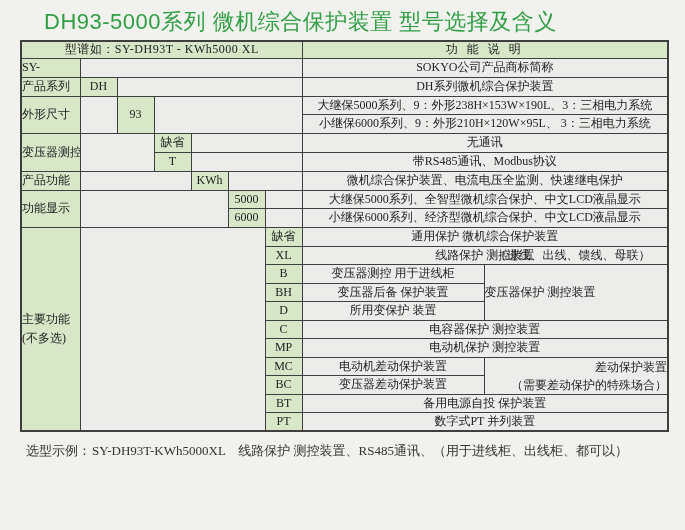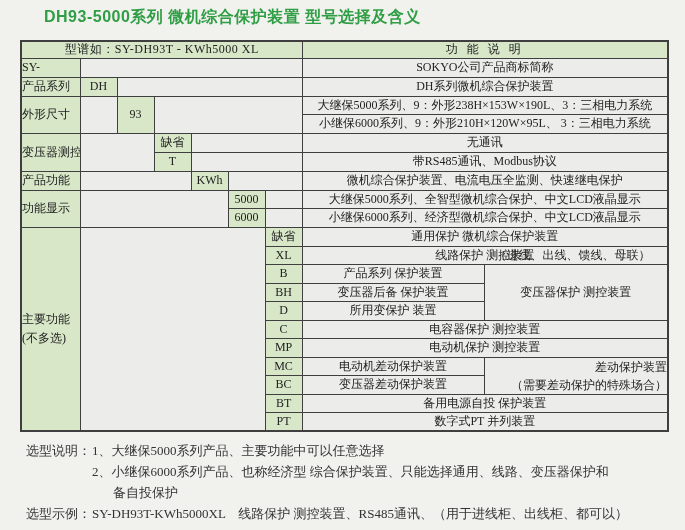--- a/index.html
+++ b/index.html
@@ -15,21 +15,21 @@
   body{
     width:685px;height:530px;position:relative;
     background:var(--page-bg);
     font-family:"Liberation Serif","DejaVu Serif",serif;
     color:var(--text);
     overflow:hidden;
   }
   .title{
     position:absolute;left:44px;top:7px;
     font-family:"Liberation Sans","DejaVu Sans",sans-serif;
-    font-weight:bold;font-size:16px;letter-spacing:.5px;
+    font-weight:normal;font-size:22px;letter-spacing:.5px;
     color:var(--title-green);white-space:nowrap;text-align:center;
   }
   table.spec{
     position:absolute;left:20px;top:40px;width:647px;
     border-collapse:collapse;table-layout:fixed;
     font-size:12px;line-height:1.25;
   }
   table.spec td,table.spec th{
     border:1px solid var(--border);
     padding:0;overflow:hidden;white-space:nowrap;
@@ -39,21 +39,21 @@
   .e{background:var(--cell-gray);}
   .lbl{background:var(--cell-green);text-align:left;}
   .code{background:var(--cell-green);text-align:center;}
   .d{background:var(--cell-gray);text-align:center;padding-left:6px;}
   .vtop{vertical-align:top;padding-top:2px;font-family:Liberation Serif, serif;}
   .hdr{background:var(--cell-green);text-align:center;letter-spacing:.5px;}
   .hdr-r{background:var(--cell-green);text-align:center;padding-left:40px;letter-spacing:3px;}
   .main-label{vertical-align:top;padding-top:22px;line-height:19px;}
   .xl-rel{position:relative;}
   .xl-note{position:absolute;left:192px;top:50%;transform:translateY(-50%);}
-  .merge-t{background:var(--cell-gray);text-align:center;padding-left:16px;}
+  .merge-t{background:var(--cell-gray);text-align:left;padding-left:16px;}
   .merge-d{background:var(--cell-gray);text-align:right;line-height:18px;}
   .merge-d .l1{padding-left:16px;}
   .merge-d .l2{padding-left:4px;}
   .notes{
     position:absolute;left:26px;top:440px;width:648px;
     font-size:13px;line-height:21px;color:#333;
   }
   .note-row{display:flex;align-items:flex-start;}
   .note-label{flex:0 0 66px;white-space:nowrap;}
   .note-body{flex:1;}
@@ -153,21 +153,21 @@
   </tr>
   <tr style="height:18px">
     <td class="code">XL</td>
     <td colspan="2" class="d xl-rel">
       <span>线路保护 测控装置</span>
       <span class="xl-note">（进线、出线、馈线、母联）</span>
     </td>
   </tr>
   <tr style="height:19px">
     <td class="code">B</td>
-    <td class="d">产品系列 保护装置</td>
+    <td class="d">变压器测控 用于进线柜</td>
     <td rowspan="3" class="merge-t">变压器保护 测控装置</td>
   </tr>
   <tr style="height:18px">
     <td class="code">BH</td>
     <td class="d">变压器后备 保护装置</td>
   </tr>
   <tr style="height:19px">
     <td class="code">D</td>
     <td class="d">所用变保护 装置</td>
   </tr>
@@ -196,27 +196,19 @@
     <td colspan="2" class="d">备用电源自投 保护装置</td>
   </tr>
   <tr style="height:19px">
     <td class="code">PT</td>
     <td colspan="2" class="d">数字式PT 并列装置</td>
   </tr>
 </tbody>
   </table>
 
 <div class="notes">
-  <div class="note-row">
-    <span class="note-label">选型说明：</span>
-    <div class="note-body">
-      <div class="nowrap">1、大继保5000系列产品、主要功能中可以任意选择</div>
-      <div class="nowrap">2、小继保6000系列产品、也称经济型 综合保护装置、只能选择通用、线路、变压器保护和</div>
-      <div class="nowrap indent">备自投保护</div>
-    </div>
-  </div>
   <div class="note-row">
     <span class="note-label">选型示例：</span>
     <div class="note-body">
       <div class="nowrap">SY-DH93T-KWh5000XL　线路保护 测控装置、RS485通讯、（用于进线柜、出线柜、都可以）</div>
     </div>
   </div>
 </div>
 
 </body></html>

